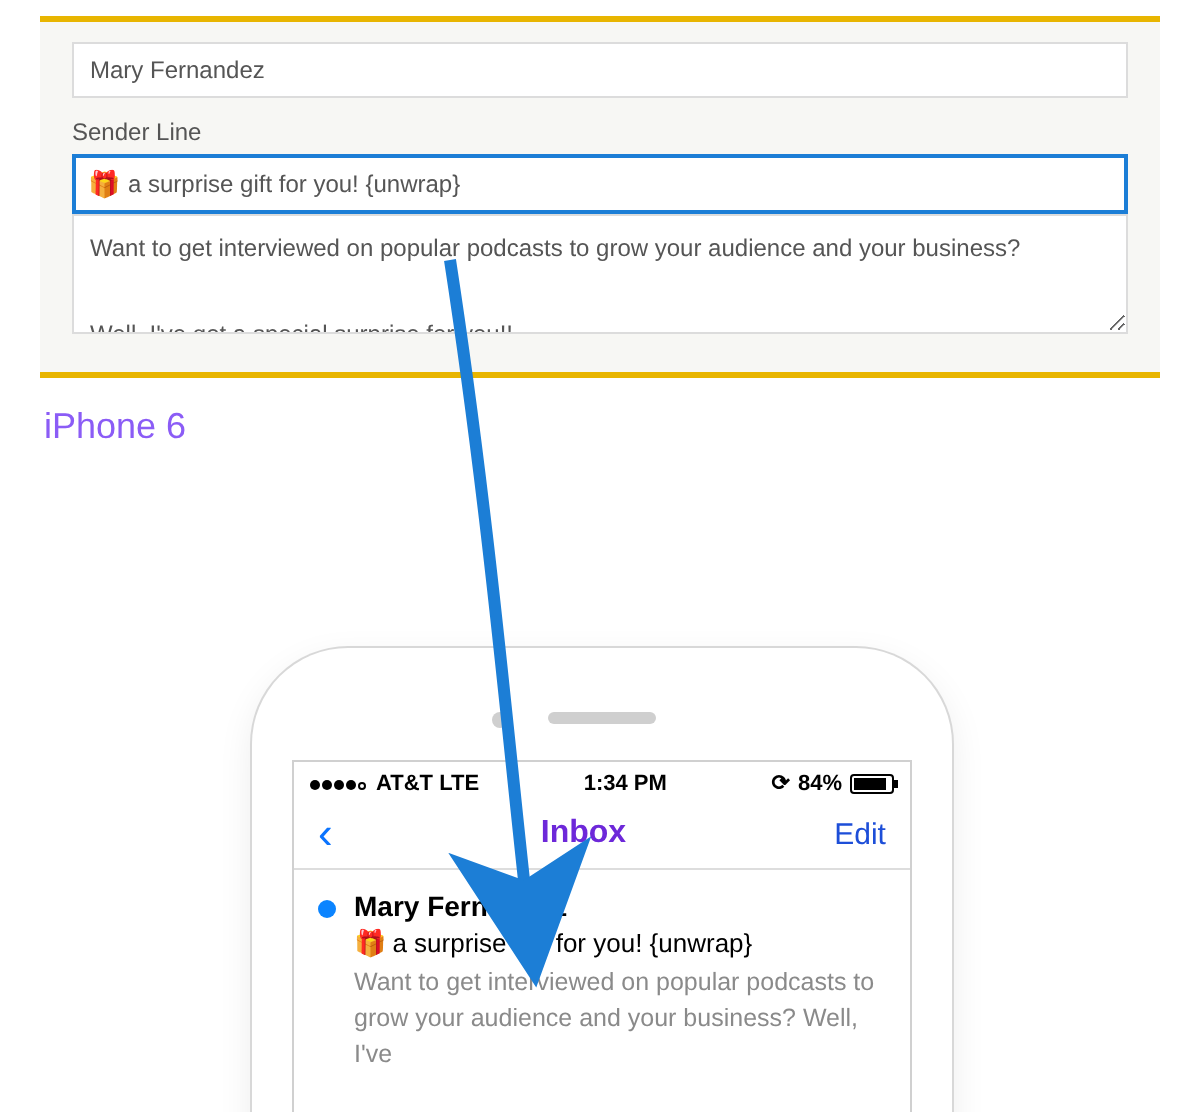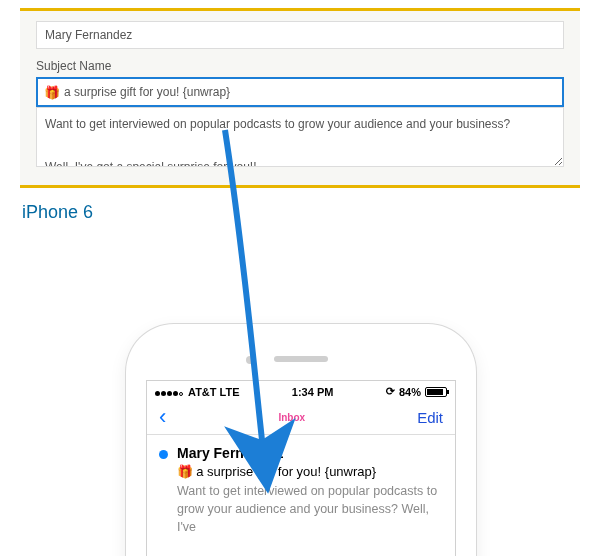--- a/index.html
+++ b/index.html
@@ -53,21 +53,21 @@
     transform: translateY(-50%);
     font-size: 13px;
     pointer-events: none;
   }
   .subject-wrap input {
     padding-left: 26px;
   }
 
   .device-label {
     font-size: 18px;
-    color: #0369a1;
+    color: #8b5cf6;
     margin: 14px 0 0 22px;
     font-weight: 400;
   }
 
   
   .phone {
     position: absolute;
     left: 126px;
     top: 324px;
     width: 350px;
@@ -124,21 +124,21 @@
   }
   .batt::after{content:"";position:absolute;right:-3px;top:2px;width:2px;height:4px;background:#000;}
   .batt .fill{position:absolute;left:1px;top:1px;bottom:1px;width:82%;background:#000;}
 
   .nav-bar {
     display:flex;align-items:center;justify-content:space-between;
     padding:4px 12px 6px 12px;
     border-bottom:1px solid #ddd;
   }
   .nav-back { color:#0b74ff;font-size:22px;font-weight:400;line-height:1; }
-  .nav-title { font-weight:700;color:#ec4899;font-size:10px; }
+  .nav-title { font-weight:700;color:#6d28d9;font-size:16px; }
   .nav-edit { color:#1d4ed8;font-size:15px; }
 
   .mail-row {
     padding: 10px 14px 8px 30px;
     position: relative;
   }
   .unread-dot {
     position:absolute;left:12px;top:15px;width:9px;height:9px;border-radius:50%;background:#0b84ff;
   }
   .sender { font-weight:700;color:#000;font-size:14px;margin-bottom:3px; }
@@ -152,21 +152,21 @@
     left:0;top:0;
     pointer-events:none;
   }
 </style>
 </head>
 <body>
 
 <div class="form-panel">
   <input class="field-input" value="Mary Fernandez" style="">
 
-  <div class="field-label" style="margin-top:10px">Subject Name</div>
+  <div class="field-label" style="margin-top:10px">Sender Line</div>
   <div class="subject-wrap">
     <span class="gift-emoji">🎁</span>
     <input class="field-input highlight" value="a surprise gift for you! {unwrap}" style="">
   </div>
 
   <textarea class="field-input" style="">Want to get interviewed on popular podcasts to grow your audience and your business?
 
 Well, I've got a special surprise for you!!</textarea>
 </div>
 

